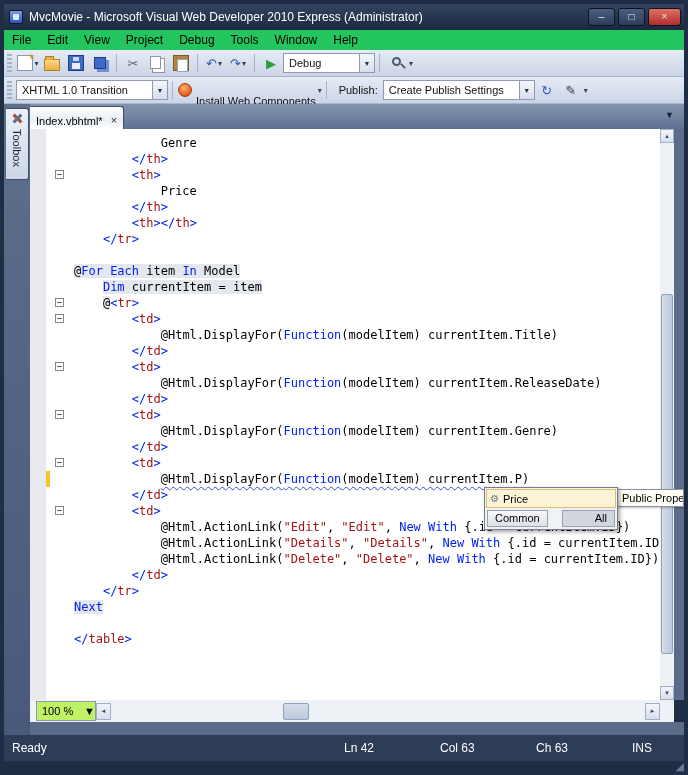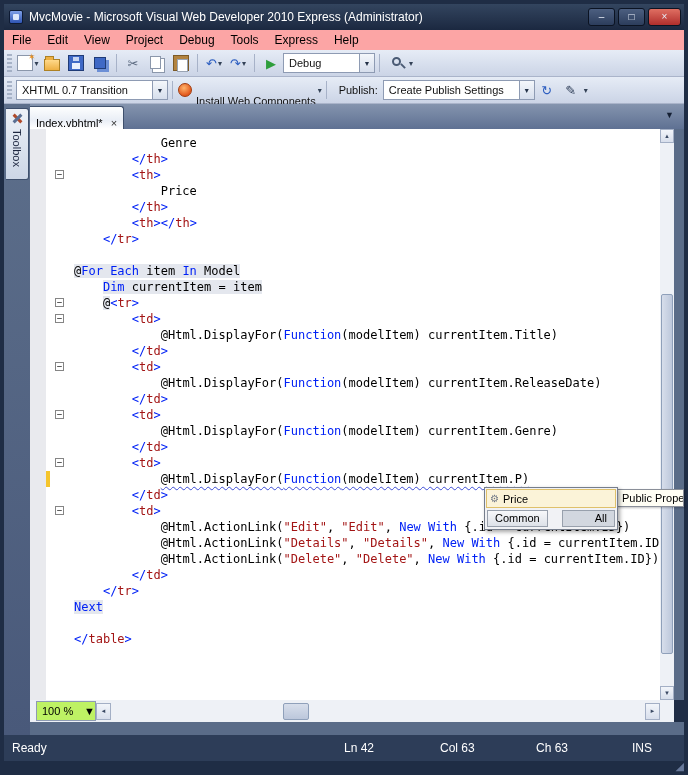--- a/index.html
+++ b/index.html
@@ -18,21 +18,21 @@
     position:relative; }
   .appicon::after { content:""; position:absolute; left:3px; top:3px; width:6px; height:6px;
     background:#dce7fb; border-radius:1px; }
   .title-text { flex:1; white-space:nowrap; overflow:hidden; }
   .cap { width:27px; height:18px; margin-right:3px; border:1px solid #0b1322; border-radius:3px;
     background:linear-gradient(#4c5f80,#2c3d5c); color:#e8eef8; font-size:10px; line-height:16px;
     text-align:center; }
   .cap.close { background:linear-gradient(#df6f62,#b02e2c); width:33px; }
   
   .menubar { position:absolute; left:4px; top:30px; width:680px; height:20px;
-    background:#fca5a5; display:flex; align-items:center; font-size:12px; color:#000; }
+    background:#22c55e; display:flex; align-items:center; font-size:12px; color:#000; }
   .menu-item { padding:0 8px; line-height:20px; }
   
   .toolbar { position:absolute; left:4px; width:680px; height:27px;
     background:linear-gradient(#e6ecf6,#cbd4e6); border-bottom:1px solid #aab4ca;
     display:flex; align-items:center; font-size:11px; color:#111; }
   .tb1 { top:50px; } .tb2 { top:77px; }
   .tgrip { width:5px; height:18px; margin:0 4px 0 3px;
     background:repeating-linear-gradient(#9aa7bd 0 2px,transparent 2px 4px); opacity:.8; }
   .tbtn { height:22px; min-width:22px; display:flex; align-items:center; justify-content:center;
     border-radius:2px; margin:0 1px; position:relative; }
@@ -61,23 +61,23 @@
   .i-paste::after { content:""; position:absolute; left:3px; top:3px; width:9px; height:11px; background:#fff; border:1px solid #9aa4b4; }
   .i-magnify { border:2px solid #4a5a74; border-radius:50%; width:9px; height:9px; margin-top:-3px; }
   .i-magnify::after { content:""; position:absolute; left:6px; top:6px; width:6px; height:2px;
     background:#4a5a74; transform:rotate(45deg); }
   .i-web { width:14px; height:14px; border-radius:50%;
     background:radial-gradient(circle at 5px 4px,#ffb36b,#e2581c 70%); border:1px solid #a03c10; }
   .blue { color:#2e5fc0; } .green { color:#2e9e3c; } .gray { color:#5c6a80; } .dkr { color:#31405a; }
   
   .tabstrip { position:absolute; left:4px; top:104px; width:680px; height:25px;
     background:linear-gradient(#8494ae,#5f7193); }
-  .doc-tab { position:absolute; left:26px; top:106px; height:23px; padding:0 6px 0 9px;
+  .doc-tab { position:absolute; left:26px; top:106px; height:23px; padding:8px 6px 0 9px;
     background:linear-gradient(#fdfefe,#e9eef6 60%,#fff); border:1px solid #3e4f6c; border-bottom:none;
-    border-radius:3px 3px 0 0; display:flex; align-items:flex-end; font-size:11px; color:#000; }
+    border-radius:3px 3px 0 0; display:flex; align-items:flex-start; font-size:11px; color:#000; }
   .tab-close { margin-left:8px; font-size:11px; color:#333; line-height:1; }
   .tablist-arrow { position:absolute; right:14px; top:110px; font-size:9px; color:#141f33; }
   
   .toolboxstrip { position:absolute; left:4px; top:104px; width:26px; height:631px;
     background:linear-gradient(#5d6f8b,#49597a); }
   .toolbox-tab { position:absolute; left:2px; top:4px; width:23px; height:72px;
     background:linear-gradient(#edf1f7,#ccd6e6); border:1px solid #3e4f6c; border-left:none;
     border-radius:0 3px 3px 0; display:flex; flex-direction:column; align-items:center; }
   .i-tools { width:13px; height:13px; margin-top:3px; position:relative; }
   .i-tools::before { content:""; position:absolute; left:1px; top:5px; width:11px; height:3px;
@@ -156,21 +156,21 @@
     <span class="cap close">×</span>
   </div>
 
   <div class="menubar">
     <span class="menu-item">File</span>
     <span class="menu-item">Edit</span>
     <span class="menu-item">View</span>
     <span class="menu-item">Project</span>
     <span class="menu-item">Debug</span>
     <span class="menu-item">Tools</span>
-    <span class="menu-item">Express</span>
+    <span class="menu-item">Window</span>
     <span class="menu-item">Help</span>
   </div>
 
   <div class="toolbar tb1">
     <span class="tgrip"></span>
     <span class="tbtn">
         <span class="i16 i-doc"></span>
         <span class="dd">▾</span>
       </span>
     <span class="tbtn">
@@ -212,21 +212,21 @@
     <span class="tsep"></span>
     <span class="tbtn">
         <span class="i16 i-magnify"></span>
       </span>
     <span class="dd">▾</span>
   </div>
 
   <div class="toolbar tb2">
     <span class="tgrip"></span>
     <span class="combo" style="width:152px;">
-      <span class="clabel">XHTML 0.7 Transition</span>
+      <span class="clabel">XHTML 1.0 Transition</span>
       <span class="carrow">▼</span>
     </span>
     <span class="tsep"></span>
     <span class="tbtn">
       <span class="i16 i-web"></span>
       <span style="margin-left:4px;margin-top:21px;">Install Web Components</span>
     </span>
     <span class="dd">▾</span>
     <span class="tsep"></span>
     <span style="margin:0 5px 0 8px;">Publish:</span>

